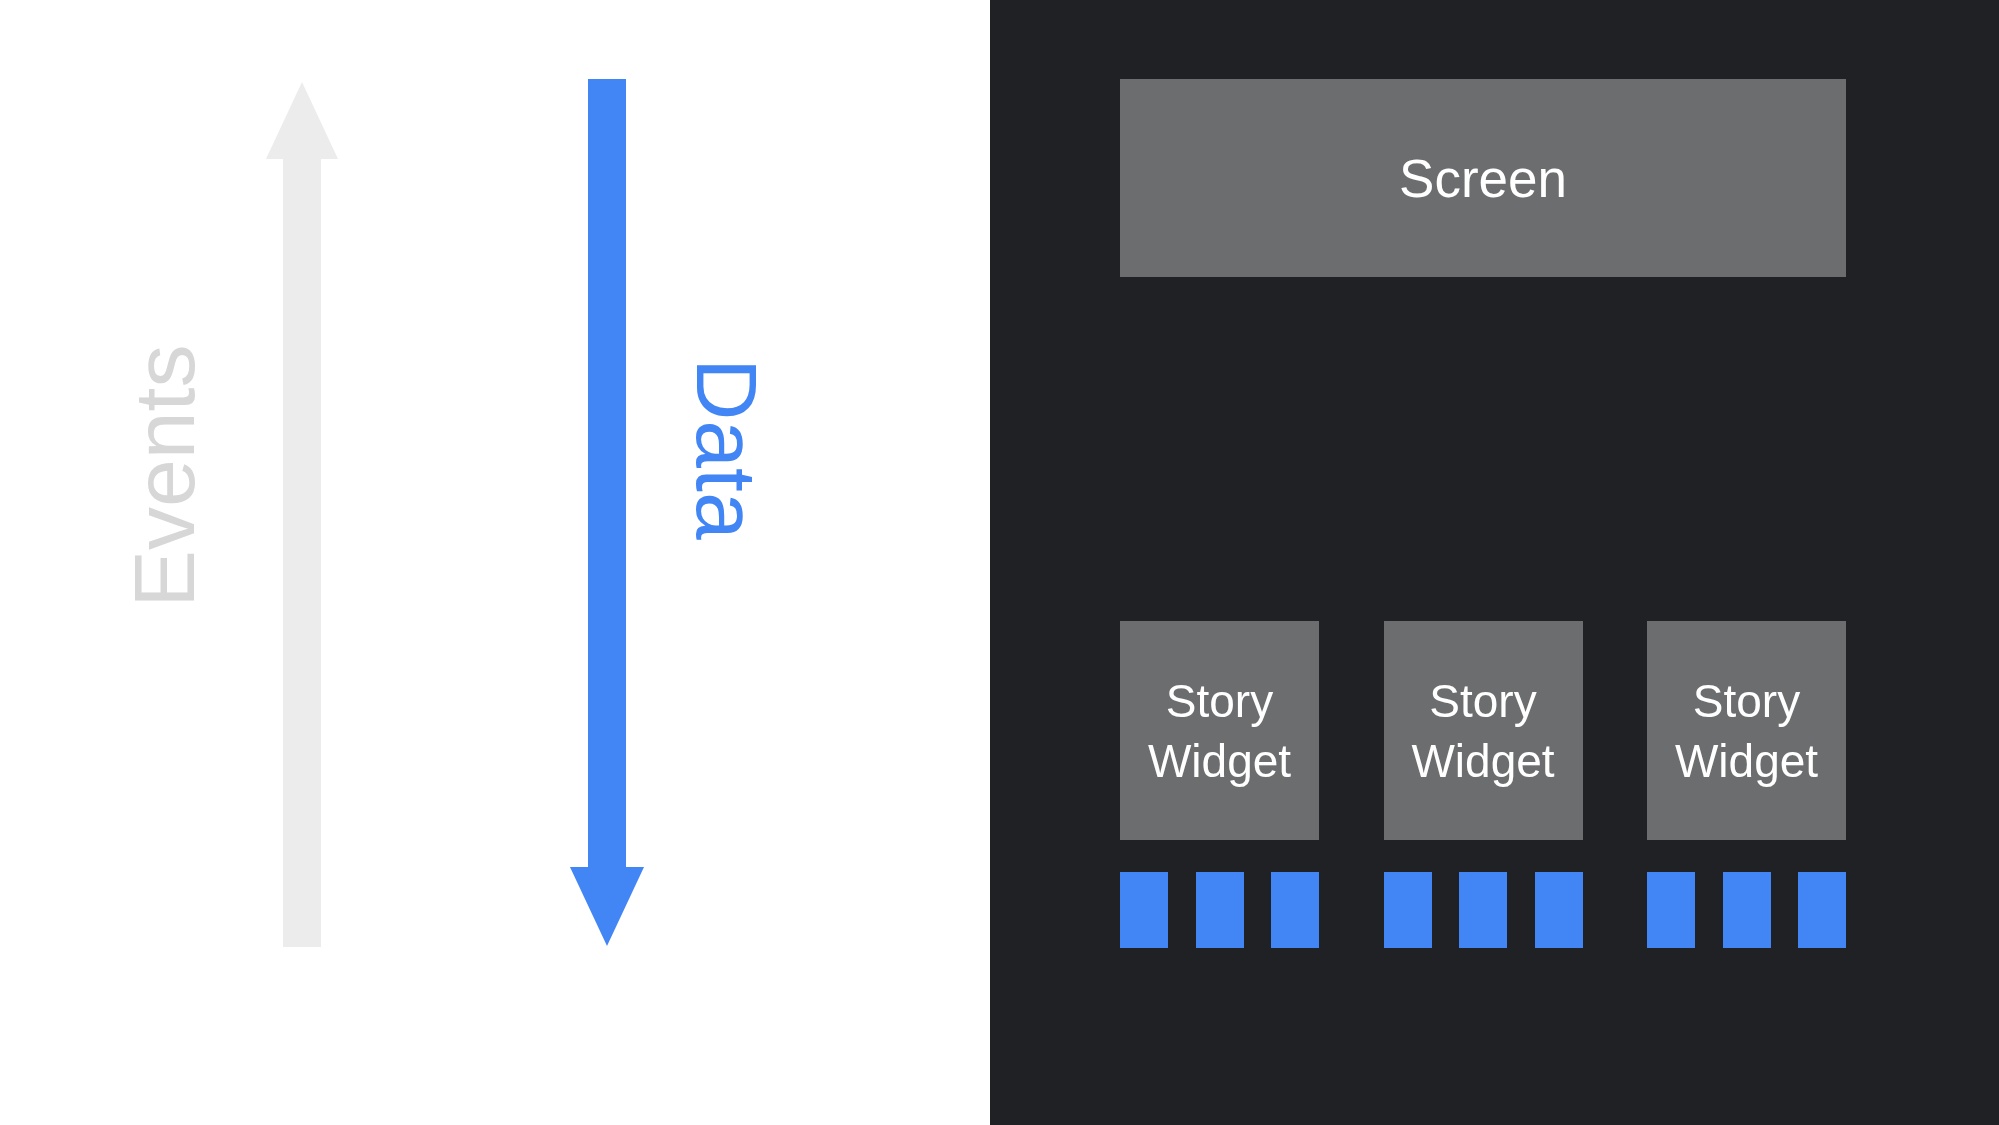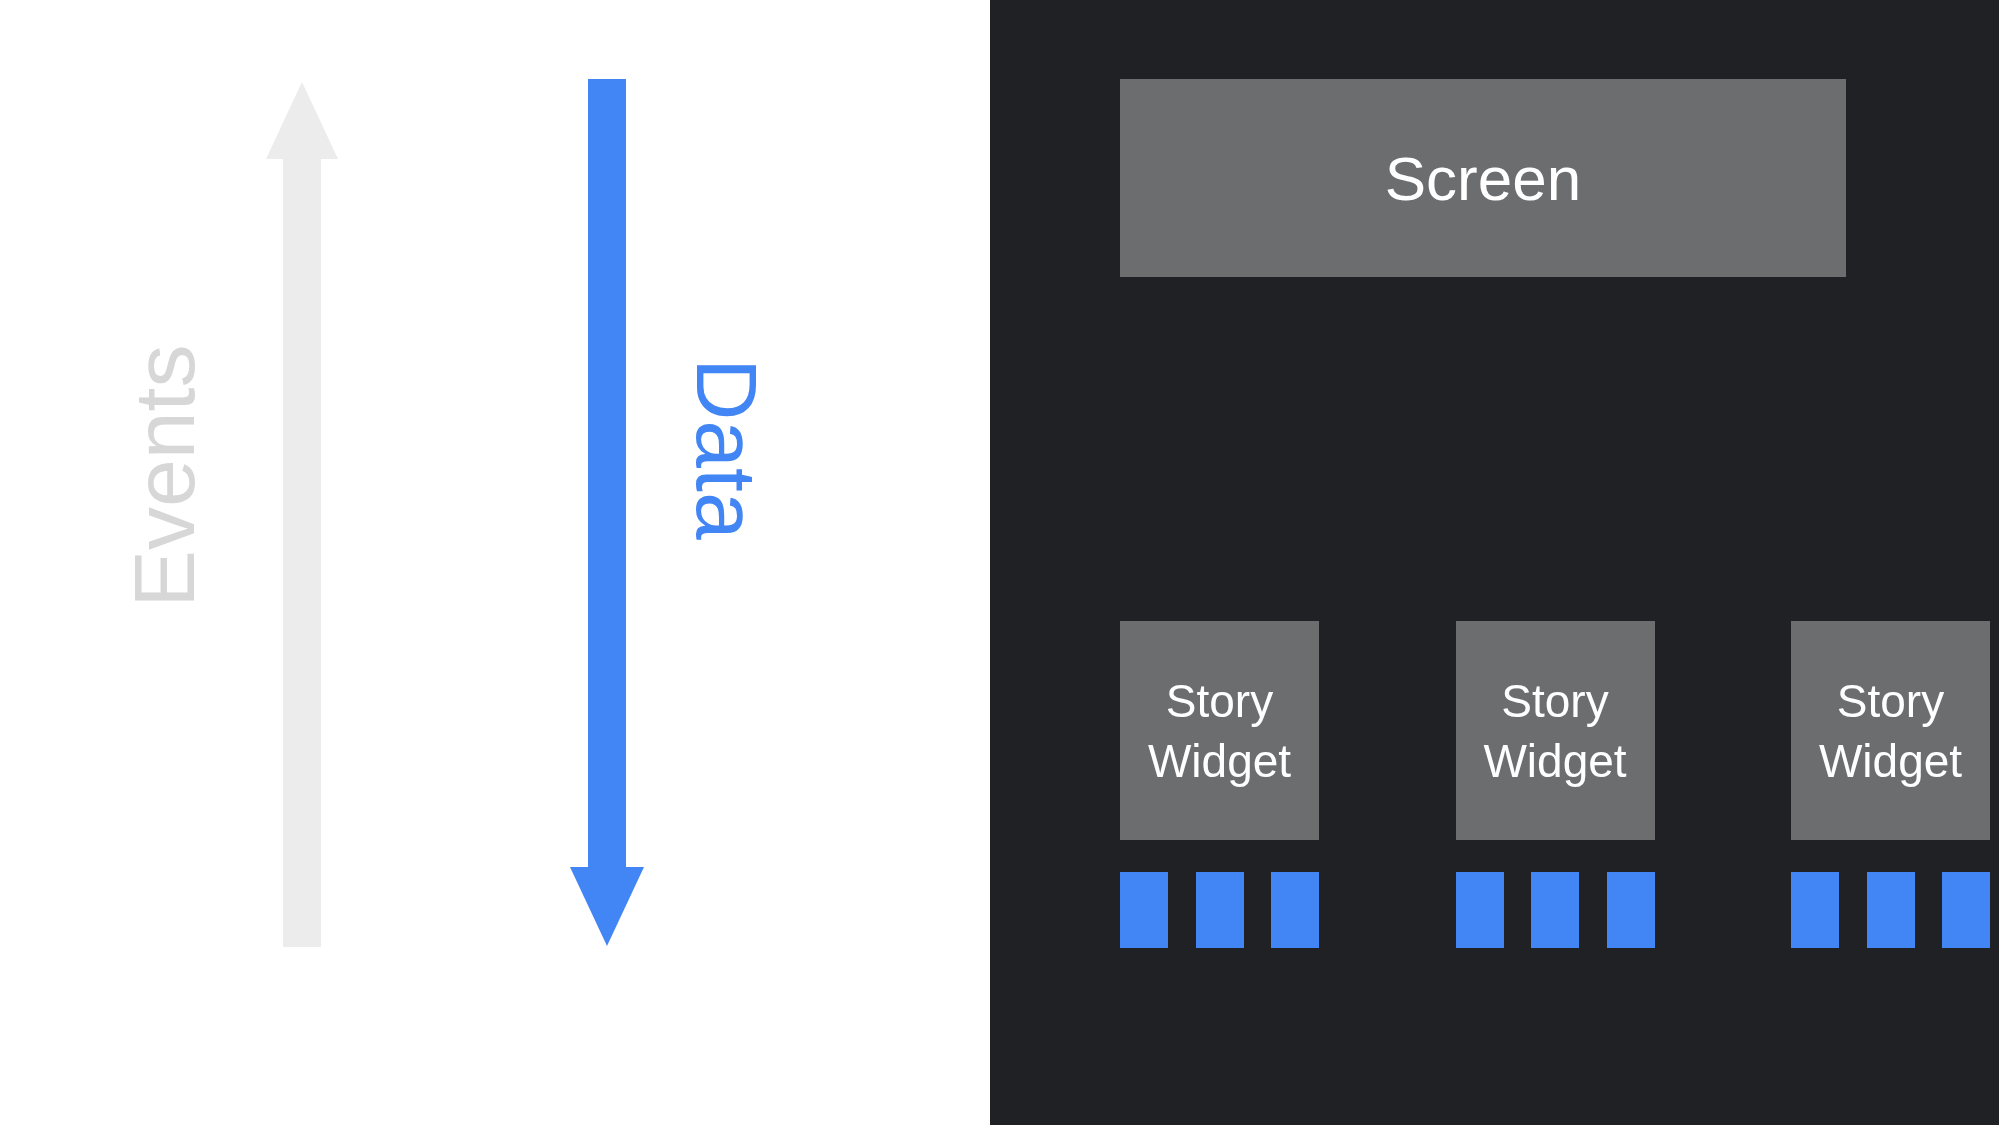--- a/index.html
+++ b/index.html
@@ -80,35 +80,35 @@
     background: #202124;
   }
   .tree-box {
     position: absolute;
     background: #6c6d6f;
     color: #ffffff;
     display: flex;
     align-items: center;
     justify-content: center;
     text-align: right;
-    font-size: 62px;
+    font-size: 53px;
     font-weight: 500;
   }
   .screen-box {
     left: 1120px; top: 79px;
     width: 726px; height: 198px;
   }
   .newsfeed-box {
     left: 1120px; top: 342px;
     width: 726px; height: 214px;
   }
   .story-row {
     position: absolute;
     left: 1120px; top: 621px;
-    width: 870px;
+    width: 726px;
     display: flex;
     justify-content: space-between;
   }
   .story-col {
     width: 199px;
     display: flex;
     flex-direction: column;
   }
   .story-box {
     width: 199px; height: 219px;

